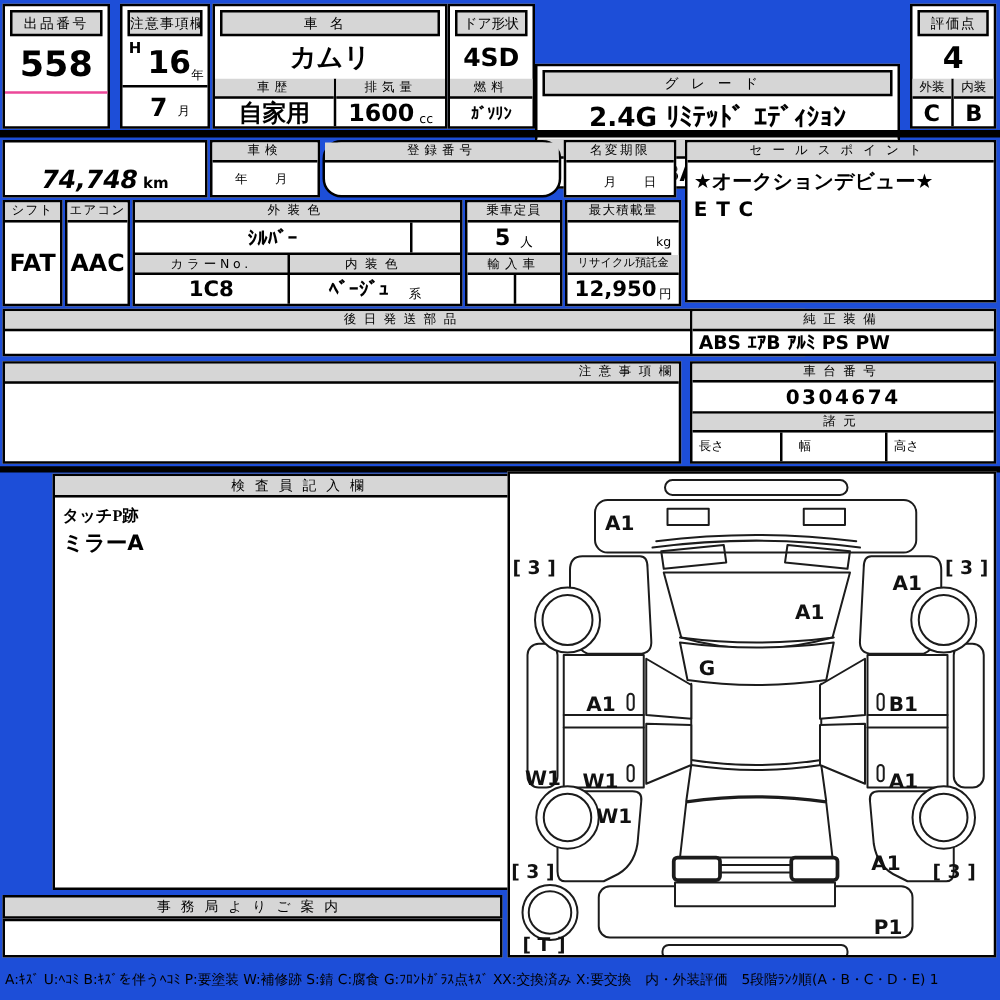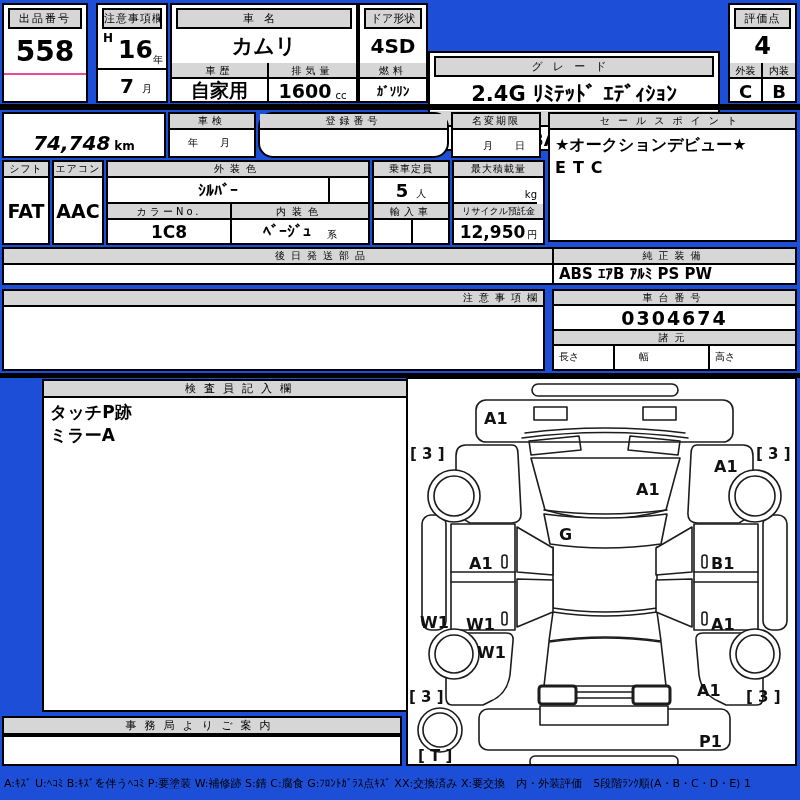--- a/index.html
+++ b/index.html
@@ -183,35 +183,35 @@
     <div class="abs b" style="left:5px;right:0;top:16px;bottom:0;font-size:15px;display:flex;align-items:center;">ABS ｴｱB ｱﾙﾐ PS PW</div>
   </div>
 
   <div class="box" style="left:2px;top:289px;width:543px;height:82px;">
     <div class="hd" style="letter-spacing:6px;text-align:right;">注意事項欄</div>
     <div class="abs" style="left:0;right:0;top:16px;bottom:0;"></div>
   </div>
 
   <div class="box" style="left:552px;top:289px;width:245px;height:82px;">
     <div class="hd" style="height:15px;line-height:13px;letter-spacing:6px;">車台番号</div>
-    <div class="abs ctr b" style="left:0;right:0;top:15px;height:25px;border-bottom:2px solid #000;font-size:19px;letter-spacing:2px;">0304674</div>
+    <div class="abs ctr b" style="left:0;right:0;top:15px;height:25px;border-bottom:2px solid #000;font-size:16px;letter-spacing:2px;">0304674</div>
     <div class="abs band" style="left:0;right:0;top:40px;height:15px;line-height:13px;letter-spacing:6px;">諸元</div>
     <div class="abs" style="left:0;right:0;top:55px;bottom:0;">
-      <div class="abs" style="left:0;width:61px;top:0;bottom:0;border-right:2px solid #000;font-size:10px;padding:4px 0 0 5px;">長さ</div>
+      <div class="abs" style="left:0;width:72px;top:0;bottom:0;border-right:2px solid #000;font-size:10px;padding:4px 0 0 5px;">長さ</div>
       <div class="abs" style="left:80px;width:76px;top:0;bottom:0;border-right:2px solid #000;font-size:10px;padding:4px 0 0 5px;">幅</div>
       <div class="abs" style="left:156px;right:0;top:0;bottom:0;font-size:10px;padding:4px 0 0 5px;">高さ</div>
     </div>
   </div>
 
   <div class="blackbar" style="left:0;top:373px;width:800px;height:5px;"></div>
 
   <div class="box" style="left:2px;top:379px;width:400px;height:333px;margin-left:40px;">
     <div class="hd" style="height:17px;line-height:16px;letter-spacing:8px;font-size:11px;">検査員記入欄</div>
     <div class="abs" style="left:6px;right:4px;top:20px;bottom:0;">
-      <div class="b" style="font-size:17px;line-height:23px;">タッチP跡</div>
+      <div class="b" style="font-size:13px;line-height:23px;font-family:Liberation Serif, serif;">タッチP跡</div>
       <div class="b" style="font-size:17px;line-height:23px;">ミラーA</div>
     </div>
   </div>
 
   <div class="box ctr" style="left:2px;top:716px;width:400px;height:19px;background:#d6d6d6;font-size:11px;letter-spacing:8px;">事務局よりご案内</div>
   <div class="box" style="left:2px;top:735px;width:400px;height:31px;"></div>
 
   <div class="box" style="left:406px;top:377px;width:391px;height:389px;">
     <svg width="387" height="385" viewBox="0 0 387 385">
       <g stroke="#1c1c1c" stroke-width="1.6" fill="none" stroke-linejoin="round" stroke-linecap="round">

